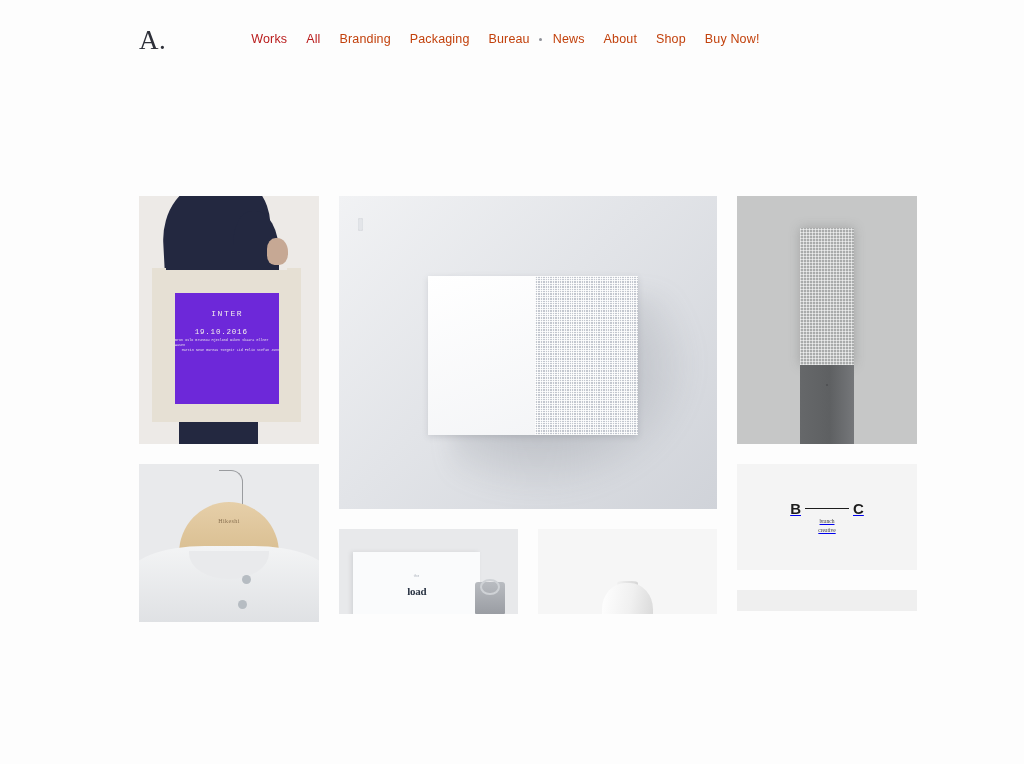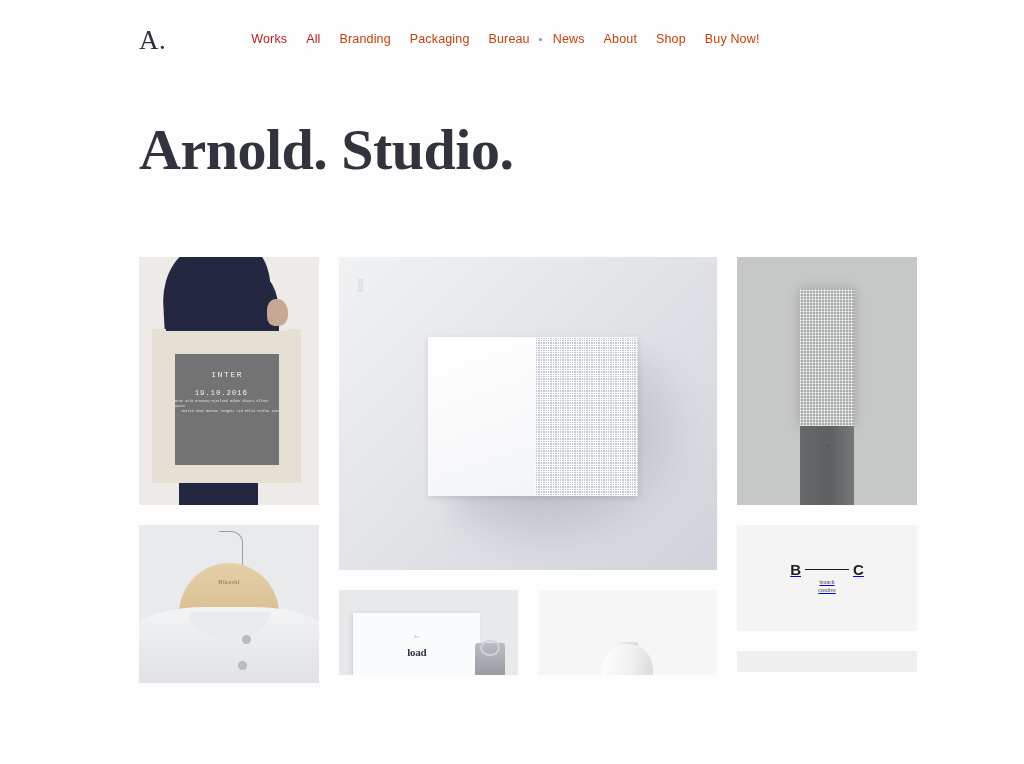--- a/index.html
+++ b/index.html
@@ -155,21 +155,21 @@
   .tote-handle-l, .tote-handle-r {
     position: absolute; top: 29%;
     width: 8%; height: 10%;
     background: #e6e0d4;
   }
   .tote-handle-l { left: 7%; }
   .tote-handle-r { left: 82%; }
   .tote-print {
     position: absolute; left: 20%; top: 39%;
     width: 58%; height: 45%;
-    background: #737373;
+    background: #6d28d9;
     color: #f2f0ec;
     padding-top: 9px;
     text-align: center;
   }
   .tote-print .p-title {
     font-family: "Liberation Mono", monospace;
     font-size: 8px; letter-spacing: 1.6px; line-height: 1.5;
   }
   .tote-print .p-date {
     font-family: "Liberation Mono", monospace;
@@ -382,21 +382,20 @@
     <span class="nav-dot"></span>
     <a class="nav-link" href="#">News</a>
     <a class="nav-link" href="#">About</a>
     <a class="nav-link" href="#">Shop</a>
     <a class="nav-link" href="#">Buy Now!</a>
   </nav>
 
 </header>
 
 <section class="hero">
-  <h1 class="hero-title">Arnold. Studio.</h1>
 </section>
 
 <section class="portfolio">
 
   <div class="col col-left">
 
     <a class="tile t-tote" href="#">
       <span class="tote-person"></span>
       <span class="tote-arm"></span>
       <span class="tote-hand"></span>

